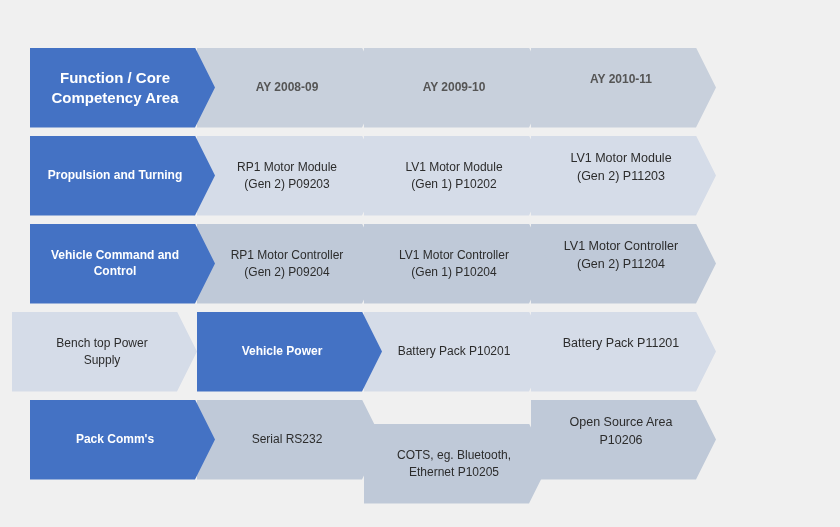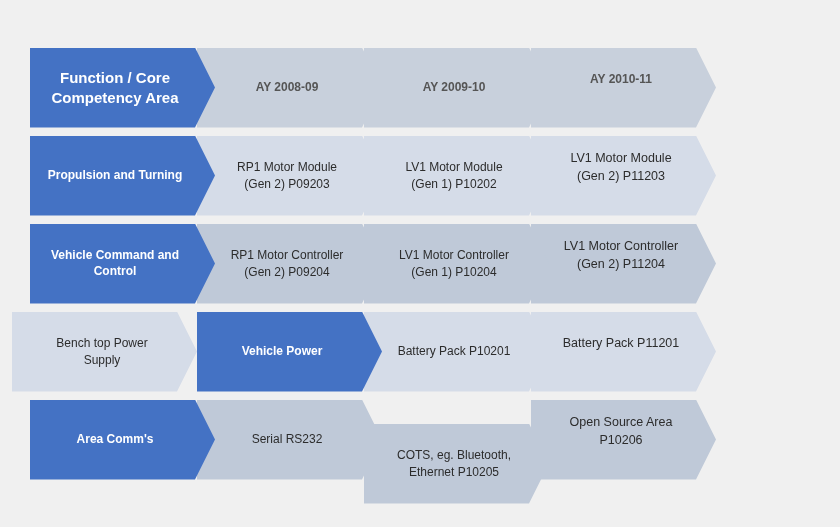--- a/index.html
+++ b/index.html
@@ -124,18 +124,18 @@
       <div class="cell cell-last" style="white-space: pre-line;">LV1 Motor Controller
 (Gen 2) P11204</div>
     </div>
     <div class="row">
       <div class="cell cell-mid" style="white-space: pre-line;">Bench top Power Supply</div>
       <div class="cell cell-left">Vehicle Power</div>
       <div class="cell cell-mid" style="white-space: pre-line;">Battery Pack P10201</div>
       <div class="cell cell-last" style="white-space: pre-line;">Battery Pack P11201</div>
     </div>
     <div class="row">
-      <div class="cell cell-left">Area Comm's</div>
+      <div class="cell cell-left">Pack Comm's</div>
       <div class="cell cell-mid" style="white-space: pre-line;">Serial RS232</div>
       <div class="cell cell-mid" style="white-space: pre-line; margin-top: 24px;">COTS, eg. Bluetooth, Ethernet P10205</div>
       <div class="cell cell-last" style="white-space: pre-line;">Open Source Area P10206</div>
     </div>
   </div>
 
 </body></html>

